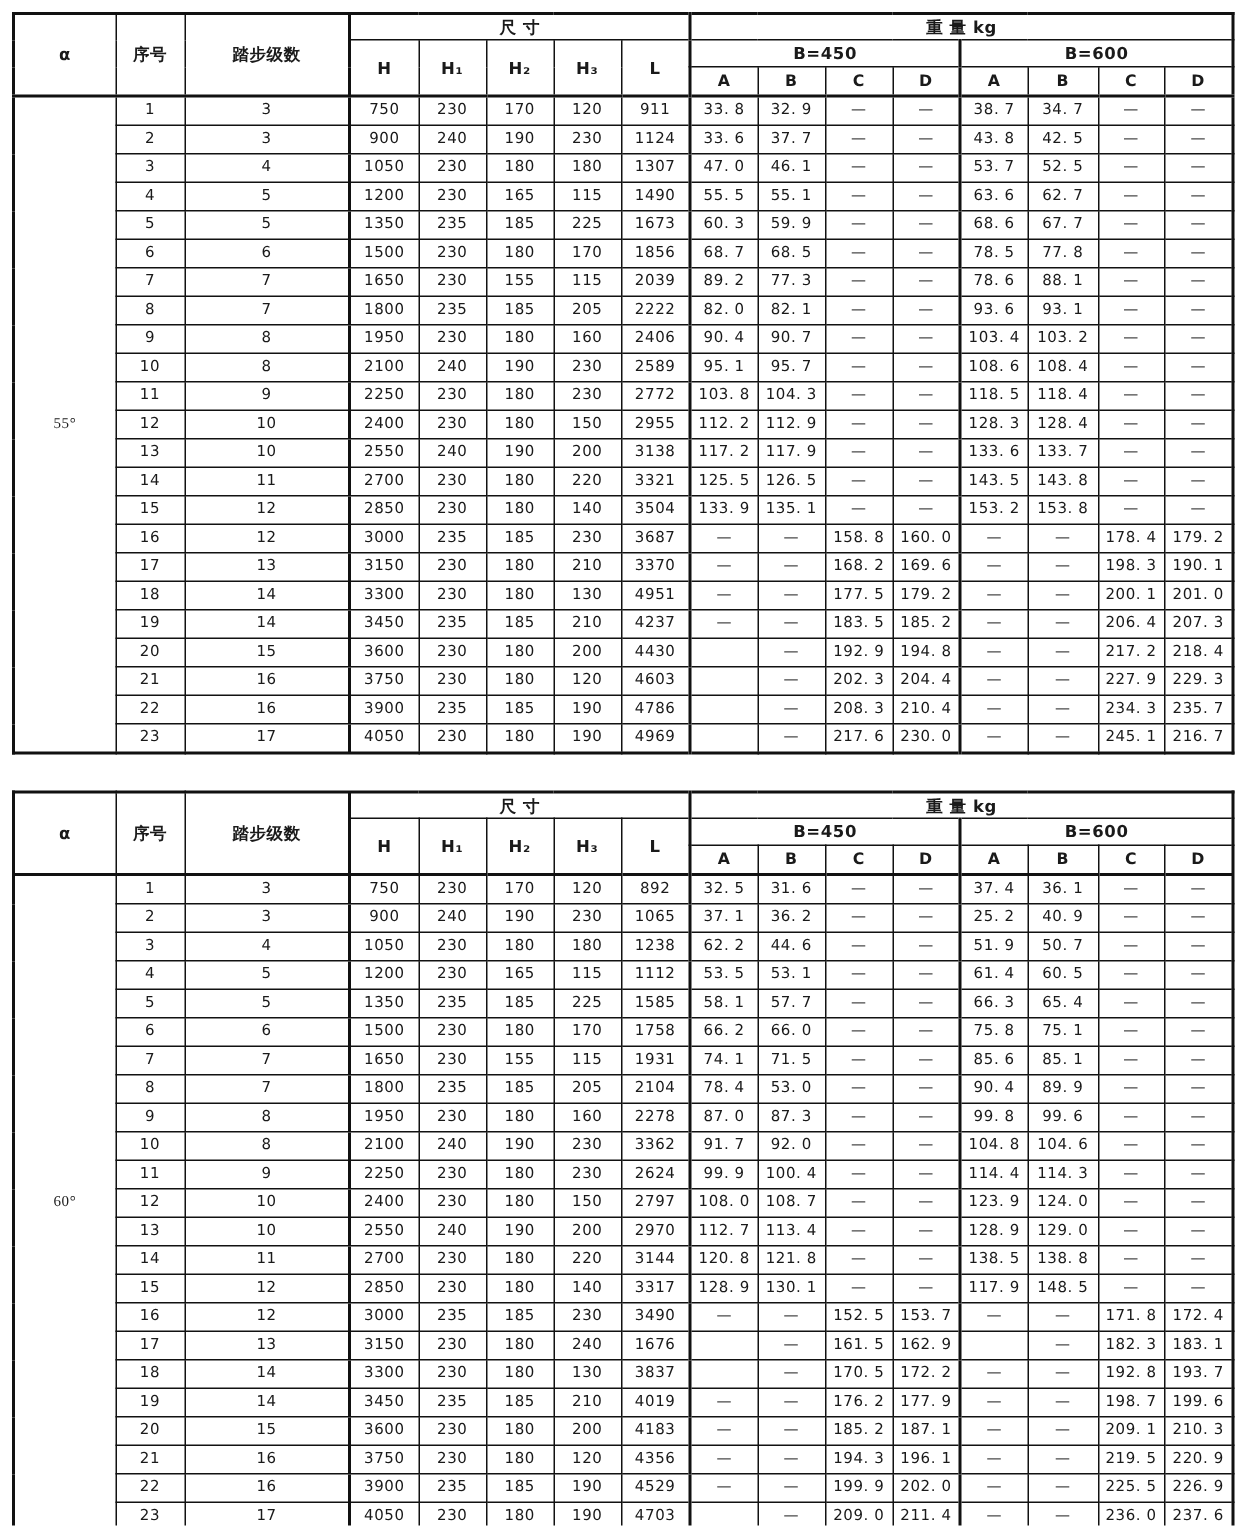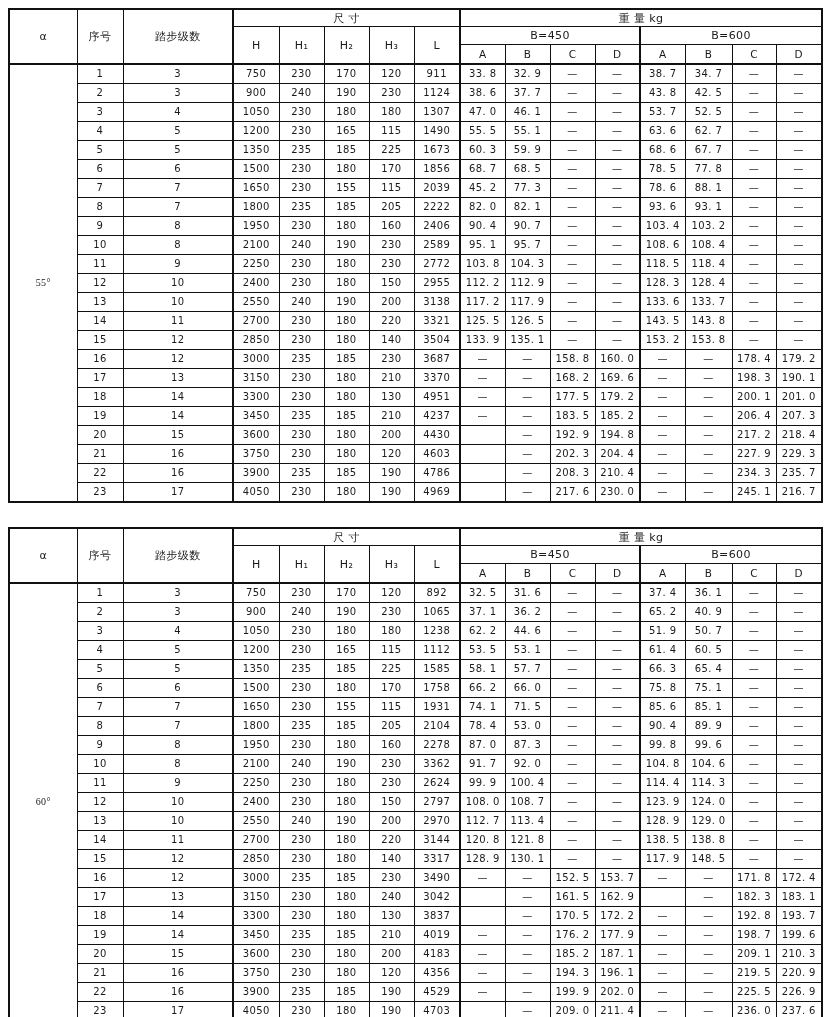--- a/index.html
+++ b/index.html
@@ -29,21 +29,21 @@
     border: 1px solid #111;
     padding: 0;
     text-align: center;
     vertical-align: middle;
     font-size: 10px;
     line-height: 1;
     letter-spacing: 0.4px;
     overflow: hidden;
     white-space: nowrap;
   }
-  .sheet thead th { font-weight: normal; font-size: 11px; }
+  .sheet thead th { font-weight: bold; font-size: 11px; }
   .sheet thead tr.h1 th { height: 16px; }
   .sheet thead tr.h2 th { height: 17px; }
   .sheet thead tr.h3 th { height: 18px; font-size: 10.5px; }
   .sheet tbody td { height: 18px; }
   .sheet tbody tr:first-child td { border-top-width: 2px; }
   .br2 { border-right-width: 2px !important; }
   .pre { white-space: pre; }
   .alpha-cell { font-size: 11px; font-family: Liberation Serif, serif; }
   .dash { color: #2a2a2a; }
 </style>
@@ -119,21 +119,21 @@
           <td class="dash">—</td>
         </tr>
         <tr>
           <td>2</td>
           <td class="br2">3</td>
           <td>900</td>
           <td>240</td>
           <td>190</td>
           <td>230</td>
           <td class="br2">1124</td>
-          <td>38. 6</td>
+          <td>33. 6</td>
           <td>37. 7</td>
           <td class="dash">—</td>
           <td class="br2 dash">—</td>
           <td>43. 8</td>
           <td>42. 5</td>
           <td class="dash">—</td>
           <td class="dash">—</td>
         </tr>
         <tr>
           <td>3</td>
@@ -204,21 +204,21 @@
           <td class="dash">—</td>
         </tr>
         <tr>
           <td>7</td>
           <td class="br2">7</td>
           <td>1650</td>
           <td>230</td>
           <td>155</td>
           <td>115</td>
           <td class="br2">2039</td>
-          <td>45. 2</td>
+          <td>89. 2</td>
           <td>77. 3</td>
           <td class="dash">—</td>
           <td class="br2 dash">—</td>
           <td>78. 6</td>
           <td>88. 1</td>
           <td class="dash">—</td>
           <td class="dash">—</td>
         </tr>
         <tr>
           <td>8</td>
@@ -566,21 +566,21 @@
           <td class="br2">3</td>
           <td>900</td>
           <td>240</td>
           <td>190</td>
           <td>230</td>
           <td class="br2">1065</td>
           <td>37. 1</td>
           <td>36. 2</td>
           <td class="dash">—</td>
           <td class="br2 dash">—</td>
-          <td>65. 2</td>
+          <td>25. 2</td>
           <td>40. 9</td>
           <td class="dash">—</td>
           <td class="dash">—</td>
         </tr>
         <tr>
           <td>3</td>
           <td class="br2">4</td>
           <td>1050</td>
           <td>230</td>
           <td>180</td>
@@ -816,21 +816,21 @@
           <td>171. 8</td>
           <td>172. 4</td>
         </tr>
         <tr>
           <td>17</td>
           <td class="br2">13</td>
           <td>3150</td>
           <td>230</td>
           <td>180</td>
           <td>240</td>
-          <td class="br2">3042</td>
+          <td class="br2">1676</td>
           <td></td>
           <td class="dash">—</td>
           <td>161. 5</td>
           <td class="br2">162. 9</td>
           <td></td>
           <td class="dash">—</td>
           <td>182. 3</td>
           <td>183. 1</td>
         </tr>
         <tr>

